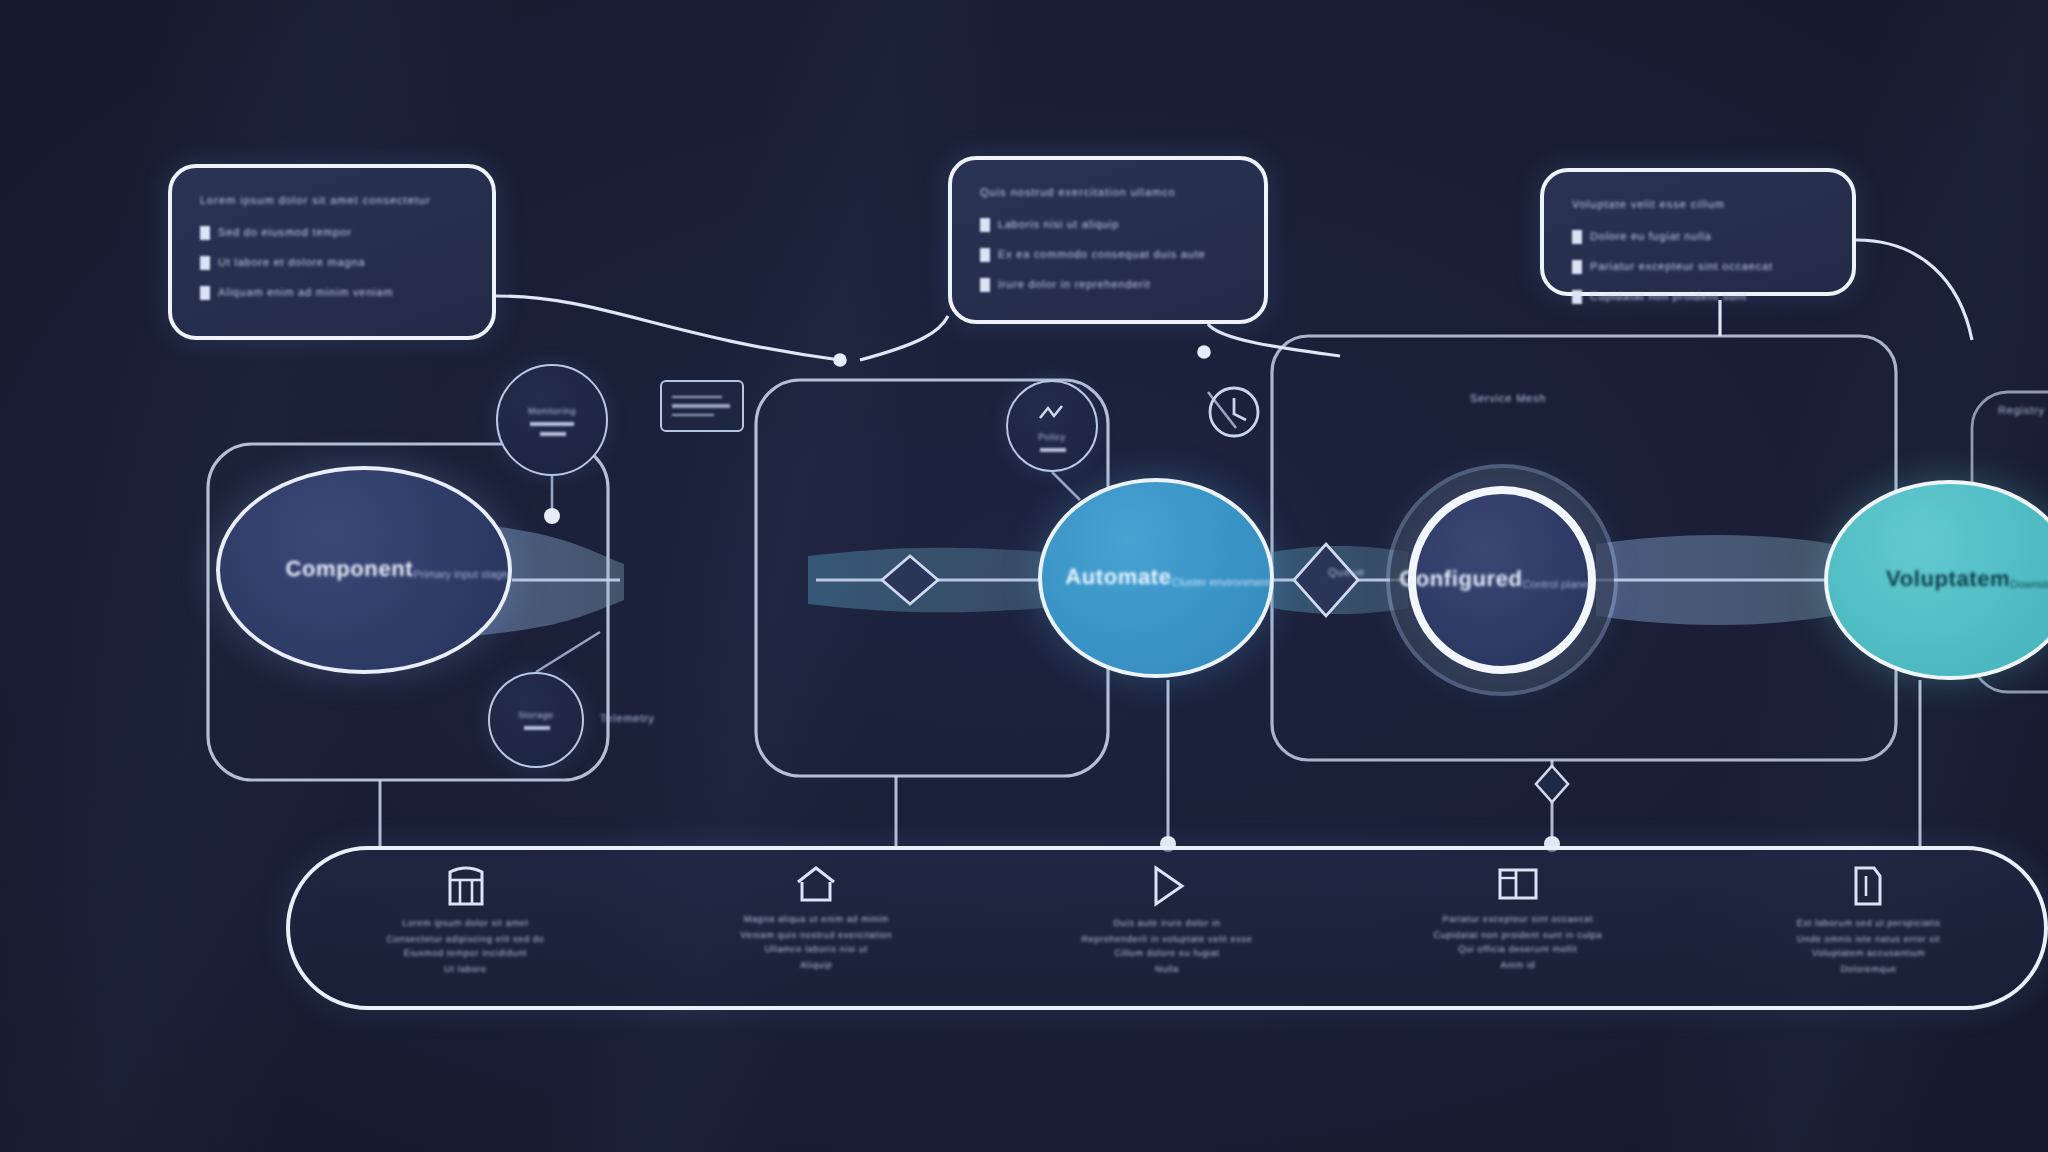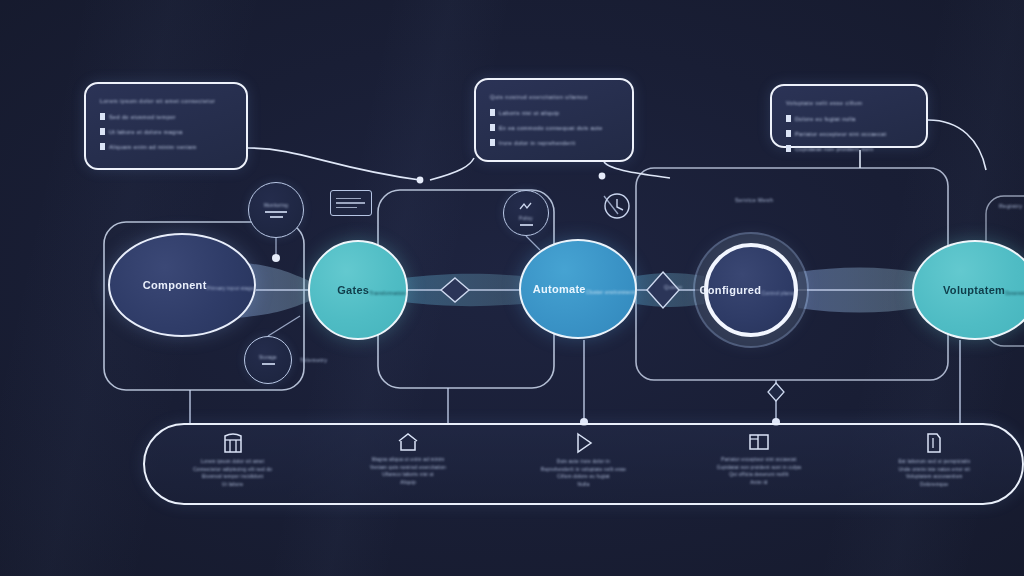--- a/index.html
+++ b/index.html
@@ -409,24 +409,20 @@
     <span class="ln" style="width:84%"></span>
     <span class="ln" style="width:96%"></span>
     <span class="ln" style="width:70%"></span>
   </div>
 
   <div class="node dark" id="node-1">
     <span class="title">Component</span>
     <span class="sub">Primary input stage</span>
   </div>
 
-  <div class="node teal" id="node-2">
-    <span class="title">Gates</span>
-    <span class="sub">Transformation</span>
-  </div>
 
   <div class="node blue" id="node-3">
     <span class="title">Automate</span>
     <span class="sub">Cluster environment</span>
   </div>
 
   <div class="node ring" id="node-4">
     <span class="title">Configured</span>
     <span class="sub">Control plane</span>
   </div>

